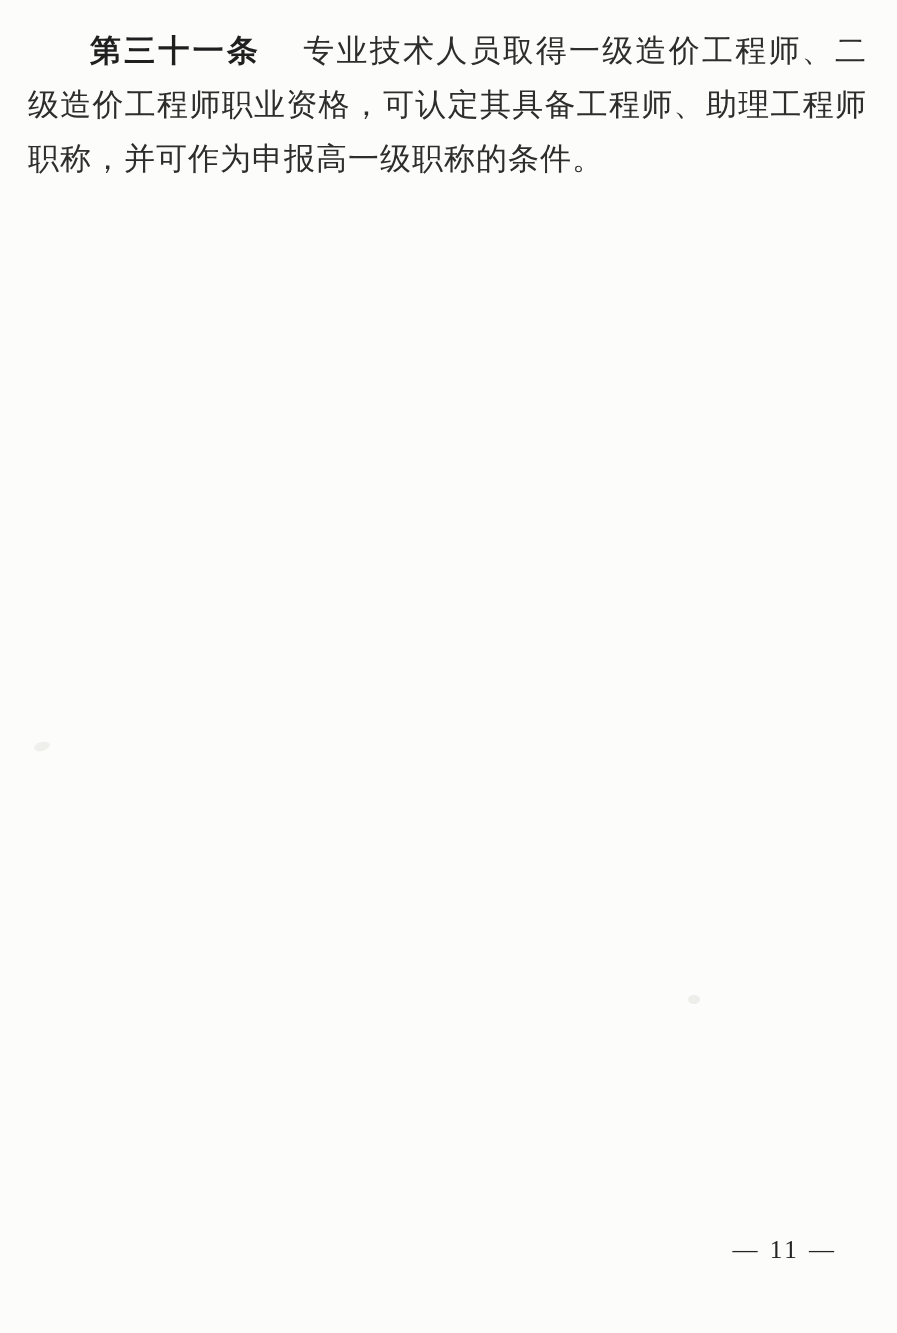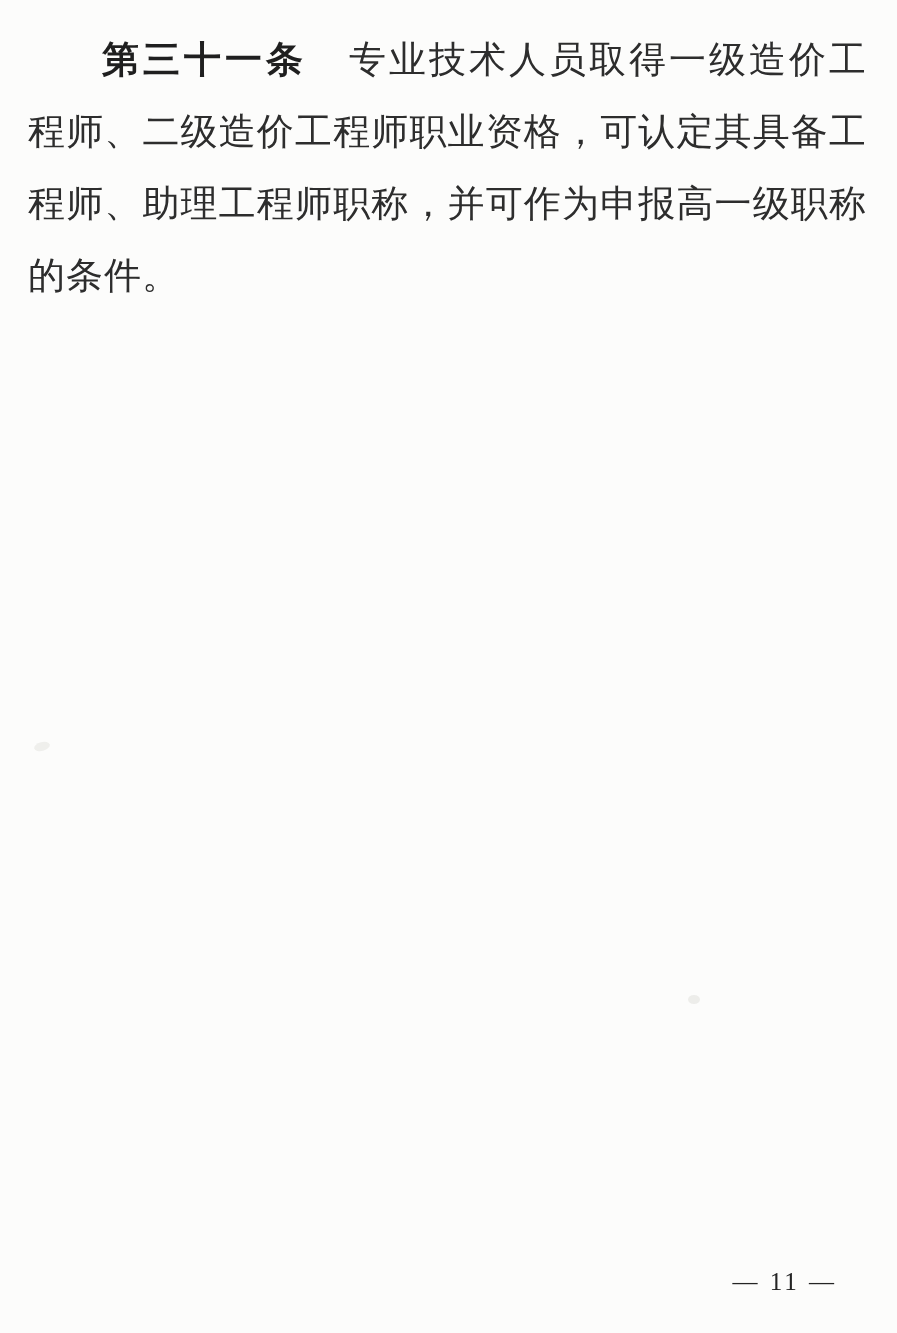--- a/index.html
+++ b/index.html
@@ -21,22 +21,22 @@
     color: #2d2d2d;
   }
   .content {
     position: absolute;
     left: 28px;
     top: 24px;
     width: 839px;
   }
   .para {
     margin: 0;
-    font-size: 37px;
-    line-height: 72px;
+    font-size: 31px;
+    line-height: 54px;
     letter-spacing: 1px;
     text-align: justify;
     text-justify: inter-character;
     text-indent: 2em;
     color: #2d2d2d;
   }
   .art-num {
     font-family: "Liberation Sans", "DejaVu Sans", sans-serif;
     font-weight: bold;
     letter-spacing: 2px;
@@ -44,21 +44,20 @@
     color: #1f1f1f;
   }
   .page-number {
     position: absolute;
     right: 60px;
     top: 1236px;
     font-size: 25px;
     letter-spacing: 3px;
     color: #242424;
     font-family: "Liberation Serif", "DejaVu Serif", serif;
-    margin-top: 32px;
   }
   
   .speck-a {
     position: absolute;
     left: 34px;
     top: 742px;
     width: 16px;
     height: 9px;
     background: #efefec;
     border-radius: 50%;

